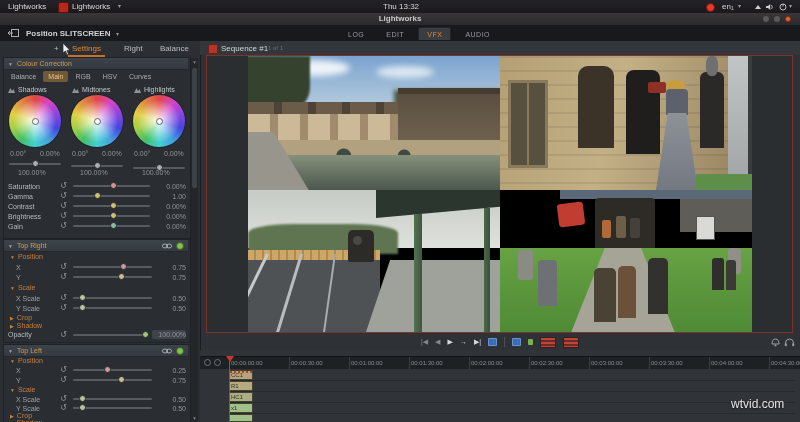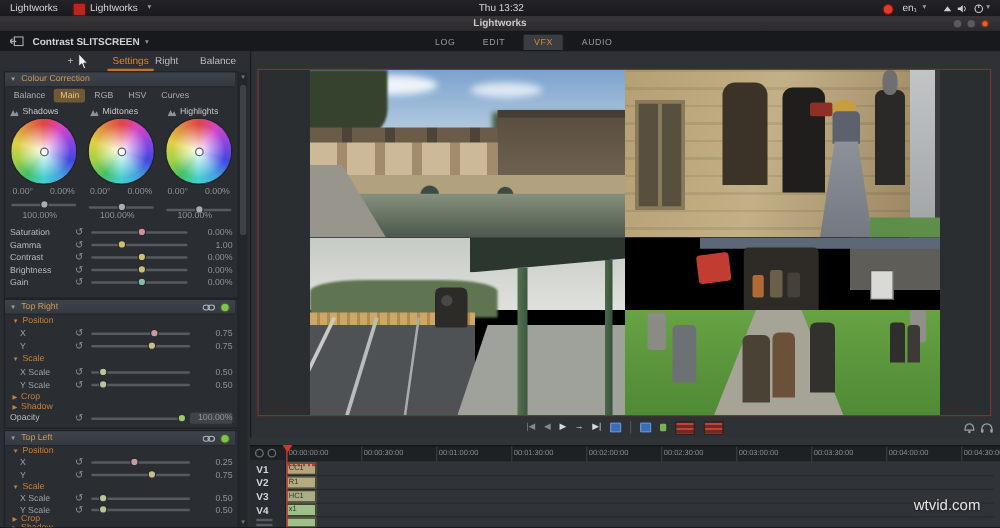--- a/index.html
+++ b/index.html
@@ -91,35 +91,35 @@
     <span class="a" style="left:763px;top:3px;width:6px;height:6px;border-radius:50%;background:#5a5a5e;"></span>
     <span class="a" style="left:774px;top:3px;width:6px;height:6px;border-radius:50%;background:#5a5a5e;"></span>
     <span class="a" style="left:785px;top:3px;width:6px;height:6px;border-radius:50%;background:#e8622c;border:1px solid #8a3314;box-sizing:border-box;"></span>
   </div>
 
   <div class="a winbar">
     <svg class="a" style="left:8px;top:4px;" width="11" height="8" viewBox="0 0 11 8">
         <rect x="3.5" y="0.5" width="7" height="7" fill="none" stroke="#a9aeb2"></rect>
         <path d="M0 4 h5 M2 2 l-2 2 2 2" stroke="#a9aeb2" fill="none"></path>
       </svg>
-    <span class="a ellip" style="left:26px;top:4px;font-size:8px;font-weight:bold;color:#cfd3d6;">Contrast SLITSCREEN</span>
+    <span class="a ellip" style="left:26px;top:4px;font-size:8px;font-weight:bold;color:#cfd3d6;">Position SLITSCREEN</span>
     <span class="a" style="left:116px;top:5px;font-size:6px;color:#8b9095;">▾</span>
     <div class="a" style="left:340px;top:2px;display:flex;gap:6px;align-items:flex-end;">
       <span class="wtab">LOG</span>
       <span class="wtab">EDIT</span>
       <span class="wtab active">VFX</span>
       <span class="wtab">AUDIO</span>
     </div>
   </div>
 
   <div class="a panel"></div>
 
   <div class="a" style="left:0;top:42px;width:200px;height:15px;">
     <span class="a ptab" style="left:50px;top:0;">+</span>
-    <span class="a ptab active" style="left:86px;top:0;">Settings</span>
+    <span class="a ptab active" style="left:68px;top:0;">Settings</span>
     <span class="a ptab" style="left:120px;top:0;">Right</span>
     <span class="a ptab" style="left:156px;top:0;">Balance</span>
   </div>
   <svg class="a" style="left:62px;top:43px;" width="9" height="13" viewBox="0 0 9 13">
       <path d="M1 0 L1 10 L3.5 8 L5 12 L6.5 11.3 L5 7.5 L8 7.5 Z" fill="#f2f2f2" stroke="#222" stroke-width="0.7"></path>
     </svg>
 
   <div class="a box" style="left:3px;top:57px;width:186px;height:180px;"></div>
   <div class="a secthead" style="left:4px;top:58px;width:176px;height:11px;">
     <span class="tri">▼</span>
@@ -341,20 +341,25 @@
     <span class="tri">▶</span>
     <span>Shadow</span>
   </div>
 
   <div class="a scroll" style="left:191px;top:58px;height:364px;">
     <div class="scrarrow" style="position:absolute;top:1px;">▼</div>
     <div style="position:absolute;top:10px;left:1px;width:5px;height:120px;background:#3d4247;border-radius:2px;"></div>
     <div class="scrarrow" style="position:absolute;bottom:1px;">▼</div>
   </div>
 
+  <div class="a viewbar">
+    <span class="a" style="left:8px;top:3px;width:8px;height:8px;background:#b5352b;border:1px solid #6e1f17;border-radius:1px;"></span>
+    <span class="a" style="left:21px;top:3px;font-size:8px;color:#d3d7da;">Sequence #1</span>
+    <span class="a" style="left:68px;top:4px;font-size:6px;color:#6b7177;">1 of 1</span>
+  </div>
 
   <div class="a viewerpanel">
 
     <div class="a" style="left:41px;top:0;width:504px;height:276px;background:#000;">
 
       <div class="a" style="left:0;top:0;width:252px;height:134px;overflow:hidden;">
         <div class="a" style="left:0;top:0;width:252px;height:62px;background:linear-gradient(#7ba3cf,#c2d4e2);"></div>
         <div class="a" style="left:28px;top:4px;width:74px;height:16px;background:rgba(255,255,255,.85);border-radius:50%;filter:blur(3px);"></div>
         <div class="a" style="left:128px;top:10px;width:58px;height:12px;background:rgba(255,255,255,.7);border-radius:50%;filter:blur(3px);"></div>
         <div class="a" style="left:-8px;top:0px;width:70px;height:58px;background:#35432e;border-radius:0 0 45% 45%;filter:blur(1px);"></div>
@@ -456,28 +461,20 @@
     <span class="rlabel" style="left:151px;">00:01:00:00</span>
     <span class="rlabel" style="left:211px;">00:01:30:00</span>
     <span class="rlabel" style="left:271px;">00:02:00:00</span>
     <span class="rlabel" style="left:331px;">00:02:30:00</span>
     <span class="rlabel" style="left:391px;">00:03:00:00</span>
     <span class="rlabel" style="left:451px;">00:03:30:00</span>
     <span class="rlabel" style="left:511px;">00:04:00:00</span>
     <span class="rlabel" style="left:571px;">00:04:30:00</span>
   </div>
 
-  <div class="a" style="left:200px;top:368px;width:28px;height:54px;background:#282b2f;border-right:1px solid #1d2023;">
-    <span class="a trklbl" style="left:5px;top:3px;">V1</span>
-    <span class="a trklbl" style="left:5px;top:14px;">V2</span>
-    <span class="a trklbl" style="left:5px;top:25px;">V3</span>
-    <span class="a trklbl" style="left:5px;top:36px;">V4</span>
-    <span class="a" style="left:5px;top:47px;width:13px;height:2px;background:#565b61;"></span>
-    <span class="a" style="left:5px;top:51px;width:13px;height:2px;background:#565b61;"></span>
-  </div>
   <div class="rowline a" style="top:380px;"></div>
   <div class="rowline a" style="top:391px;"></div>
   <div class="rowline a" style="top:402px;"></div>
   <div class="rowline a" style="top:413px;"></div>
 
   <div class="clip" style="top:370px;background:#b5a47e;background-image:repeating-linear-gradient(90deg,#c13a2e 0 2px,transparent 2px 4px);background-size:100% 2px;background-repeat:no-repeat;"><span>CC1</span></div>
   <div class="clip" style="top:381px;background:#b5aa80;"><span>R1</span></div>
   <div class="clip" style="top:392px;background:#abae84;"><span>HC1</span></div>
   <div class="clip" style="top:403px;background:#9fc089;"><span>x1</span></div>
   <div class="clip" style="top:414px;height:8px;background:#9fc089;"></div>

